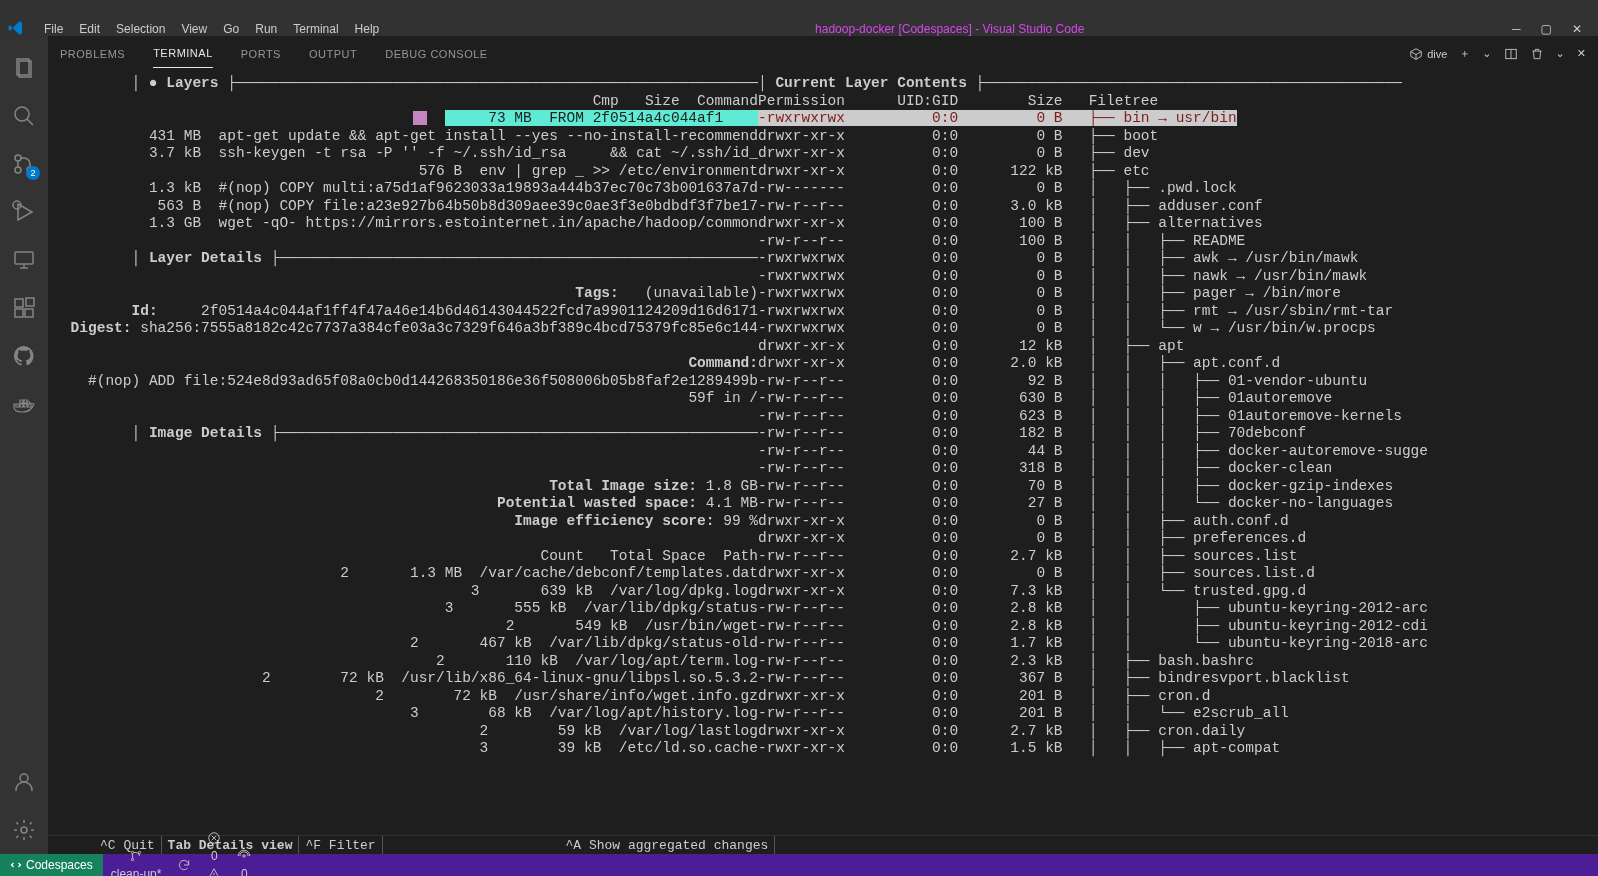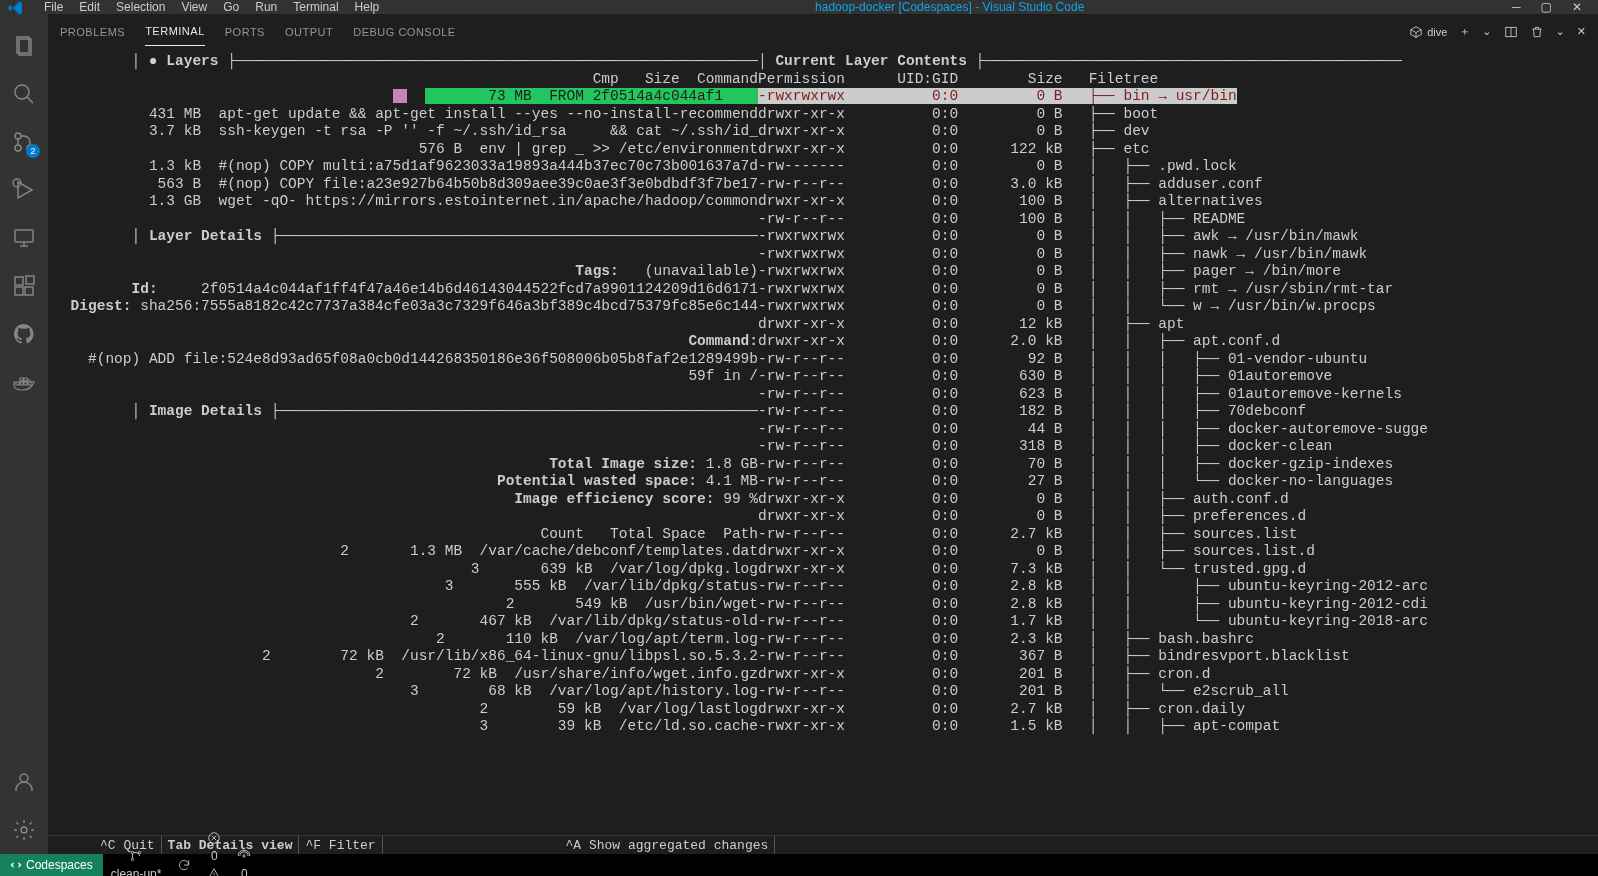--- a/index.html
+++ b/index.html
@@ -8,42 +8,42 @@
   color: #cccccc;
   font-family: 'Consolas', 'Courier New', monospace;
   font-size: 13px;
   width: 1598px;
   height: 876px;
   overflow: hidden;
   display: flex;
   flex-direction: column;
 }
 .titlebar {
-  height: 14px;
+  height: 36px;
   background: #323233;
   display: flex;
-  align-items: flex-start;
+  align-items: flex-end;
   padding: 0 8px;
   font-family: 'Segoe UI', sans-serif;
   font-size: 12px;
   color: #cccccc;
 }
 .titlebar .vscode-icon {
   width: 16px;
   height: 16px;
   margin-right: 12px;
 }
 .titlebar .menu-item {
   padding: 0 8px;
   cursor: pointer;
 }
 .titlebar .title {
   flex: 1;
   text-align: center;
-  color: #0ea5e9;
+  color: #d946ef;
 }
 .titlebar .window-controls {
   display: flex;
   gap: 20px;
   padding-right: 8px;
 }
 .main {
   flex: 1;
   display: flex;
   overflow: hidden;
@@ -88,21 +88,21 @@
   flex-direction: column;
   overflow: hidden;
 }
 .panel-tabs {
   height: 35px;
   display: flex;
   align-items: center;
   padding: 0 12px;
   font-family: 'Segoe UI', sans-serif;
   font-size: 11px;
-  gap: 20px;
+  gap: 28px;
   color: #969696;
 }
 .panel-tabs .tab {
   cursor: pointer;
   padding: 8px 0;
   letter-spacing: 0.5px;
 }
 .panel-tabs .tab.active {
   color: #e7e7e7;
   border-bottom: 1px solid #e7e7e7;
@@ -137,23 +137,22 @@
   overflow: hidden;
 }
 .magenta-box {
   display: inline-block;
   width: 14px;
   height: 14px;
   background: #c586c0;
   vertical-align: middle;
 }
 .selected-layer {
-  background: #22c55e;
+  background: #5eead4;
   color: #1e1e1e;
-  padding-left: 20px;
 }
 .selected-file {
   background: #cccccc;
   color: #7f1d1d;
 }
 .bold { font-weight: bold; }
 .bottombar {
   background: #1e1e1e;
   border-top: 1px solid #333;
 }
@@ -165,21 +164,21 @@
 }
 .bb-seg {
   padding: 0 6px;
   border-right: 1px solid #555;
   display: flex;
   align-items: center;
 }
 .bb-filter { background: #c586c0; color: #1e1e1e; margin-top: 41px; }
 .statusbar {
   height: 22px;
-  background: #000000;
+  background: #4c1d95;
   display: flex;
   align-items: center;
   font-family: 'Segoe UI', sans-serif;
   font-size: 12px;
   color: #cccccc;
 }
 .statusbar .remote {
   background: #16825d;
   color: white;
   padding: 0 10px;

